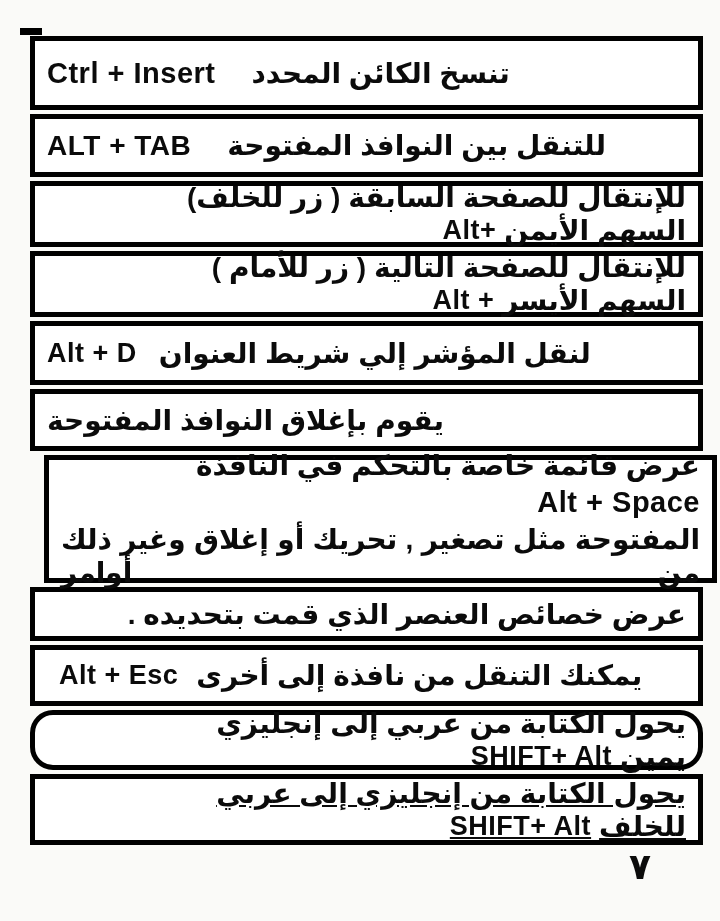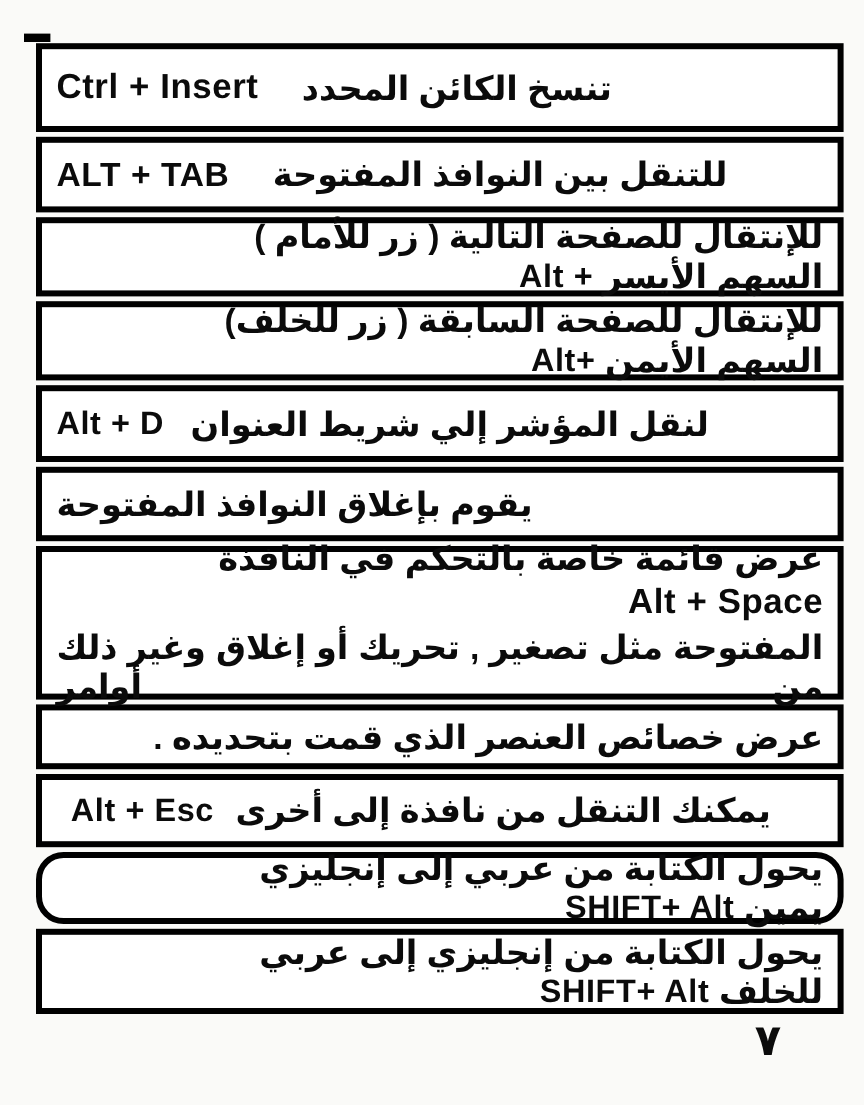--- a/index.html
+++ b/index.html
@@ -40,25 +40,25 @@
     align-content:center;
     color:#0b0b0b;
   }
   
   .row:nth-child(1){height:74px;}
   .row:nth-child(2){height:63px;}
   .row:nth-child(3){height:66px;}
   .row:nth-child(4){height:66px;}
   .row:nth-child(5){height:64px;}
   .row:nth-child(6){height:62px;}
-  .row:nth-child(7){height:128px;row-gap:4px;}
+  .row:nth-child(7){height:128px;row-gap:4px;margin-left:14px;}
   .row:nth-child(8){height:54px;}
   .row:nth-child(9){height:61px;padding-left:24px;}
   .row:nth-child(10){height:60px;border-radius:23px;}
-  .row:nth-child(11){height:71px;}
+  .row:nth-child(11){height:71px;text-decoration:underline;}
   
   .row:nth-child(1),.row:nth-child(2),.row:nth-child(5),
   .row:nth-child(6),.row:nth-child(9){
     justify-content:flex-end; 
     column-gap:36px;
   }
   .row:nth-child(5){column-gap:22px;}
   .row:nth-child(9){column-gap:18px;}
   
   .row:nth-child(3),.row:nth-child(4),.row:nth-child(7),
@@ -128,33 +128,33 @@
   <div class="row">
     <span class="desc">للتنقل بين النوافذ المفتوحة</span>
     <span class="keygroup">
 
       <span class="key-latin">ALT + TAB</span>
     </span>
 
   </div>
 
   <div class="row">
+    <span class="desc">للإنتقال للصفحة السابقة ( زر للخلف)</span>
+    <span class="keygroup">
+      <span class="key-ar">السهم الأيمن</span>
+      <span class="key-latin">Alt+</span>
+    </span>
+
+  </div>
+
+  <div class="row">
     <span class="desc">للإنتقال للصفحة التالية ( زر للأمام )</span>
     <span class="keygroup">
       <span class="key-ar">السهم الأيسر</span>
       <span class="key-latin">Alt +</span>
-    </span>
-
-  </div>
-
-  <div class="row">
-    <span class="desc">للإنتقال للصفحة السابقة ( زر للخلف)</span>
-    <span class="keygroup">
-      <span class="key-ar">السهم الأيمن</span>
-      <span class="key-latin">Alt+</span>
     </span>
 
   </div>
 
   <div class="row">
     <span class="desc">لنقل المؤشر إلي شريط العنوان</span>
     <span class="keygroup">
 
       <span class="key-latin">Alt + D</span>
     </span>

